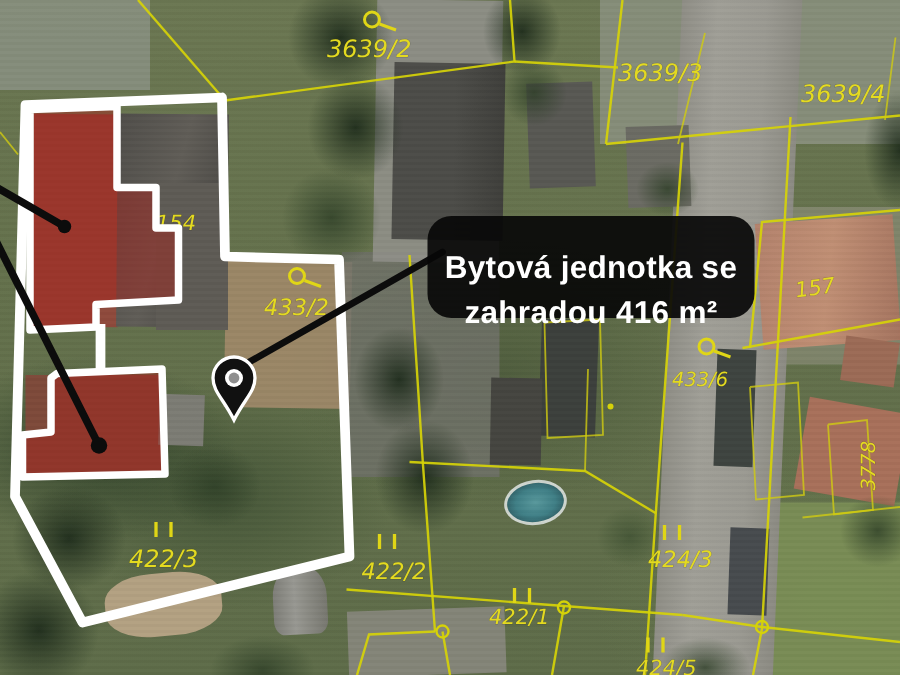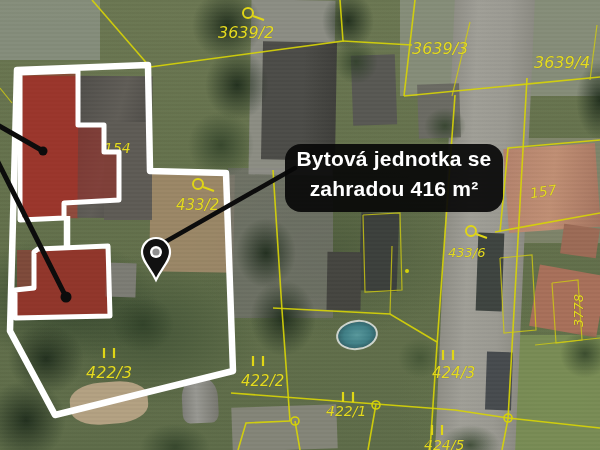--- a/index.html
+++ b/index.html
@@ -19,21 +19,21 @@
   svg.overlay{position:absolute;left:0;top:0;z-index:30;}
   .yl{stroke:#d6d208;stroke-width:1.6;fill:none;opacity:.92;}
   .yl2{stroke:#cfcb12;stroke-width:1.2;fill:none;opacity:.8;}
   .plabel{font-family:"DejaVu Sans",sans-serif;font-style:italic;fill:#e4da20;
           paint-order:stroke;stroke:rgba(40,40,0,.25);stroke-width:.5;}
   .wout{stroke:#ffffff;stroke-width:6.5;fill:none;stroke-linejoin:round;stroke-linecap:round;}
   .runit{stroke:#ffffff;stroke-width:5;fill:rgba(168,30,24,.45);stroke-linejoin:round;}
   .bline{stroke:#0c0c0c;fill:none;stroke-linecap:round;}
   .callout-box{position:absolute;left:285px;top:144px;width:218px;height:68px;z-index:40;
          background:rgba(8,8,8,.92);border-radius:16px;color:#fff;text-align:center;
-         font-weight:bold;font-size:21px;line-height:30px;padding-top:0;box-sizing:border-box;
+         font-weight:bold;font-size:21px;line-height:30px;padding-top:20px;box-sizing:border-box;
          letter-spacing:.2px;}
   .grain{position:absolute;inset:0;z-index:25;pointer-events:none;
          background:repeating-linear-gradient(0deg, rgba(0,0,0,.025) 0 2px, rgba(255,255,255,.012) 2px 4px);}
 </style>
 </head>
 <body>
 
 <div class="stage">
 
   <div class="ly" style="left:0;top:0;width:100px;height:60px;background:#8f958a;opacity:.75;"></div>

